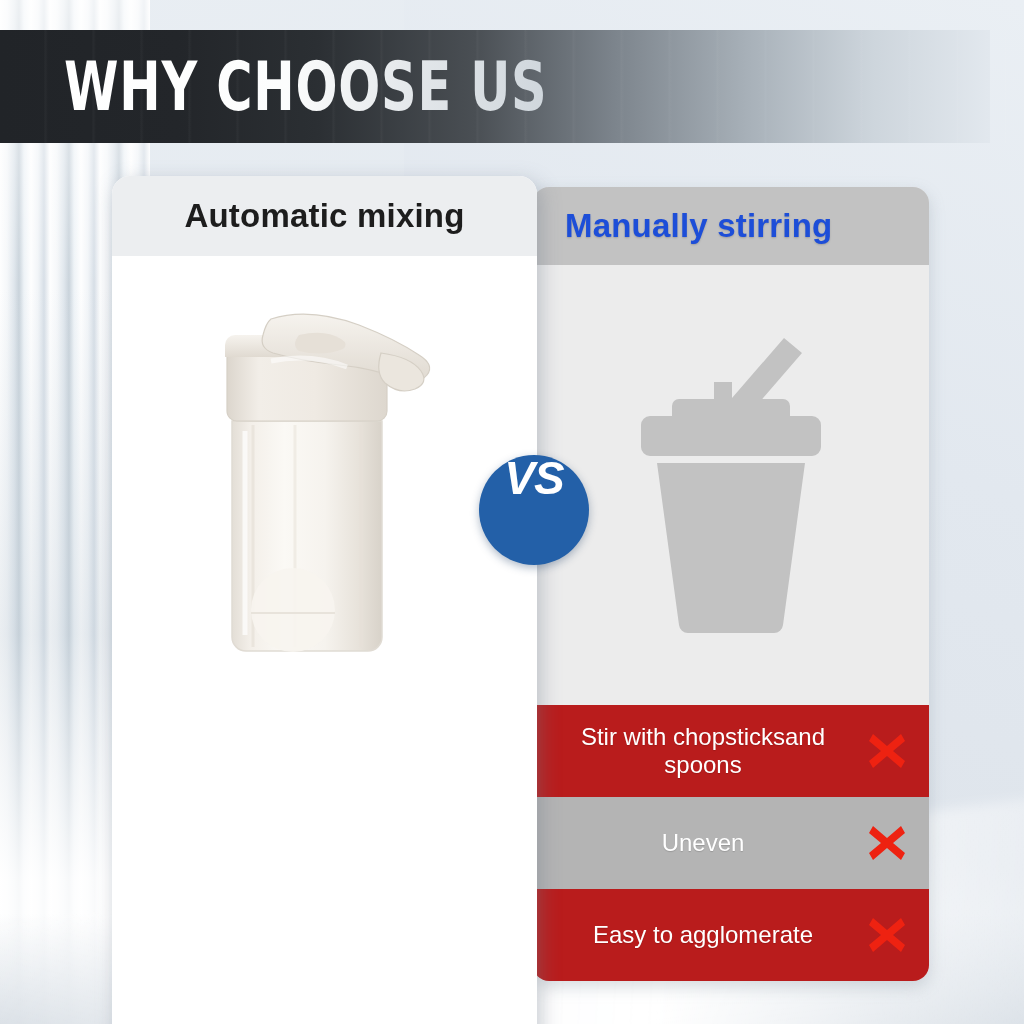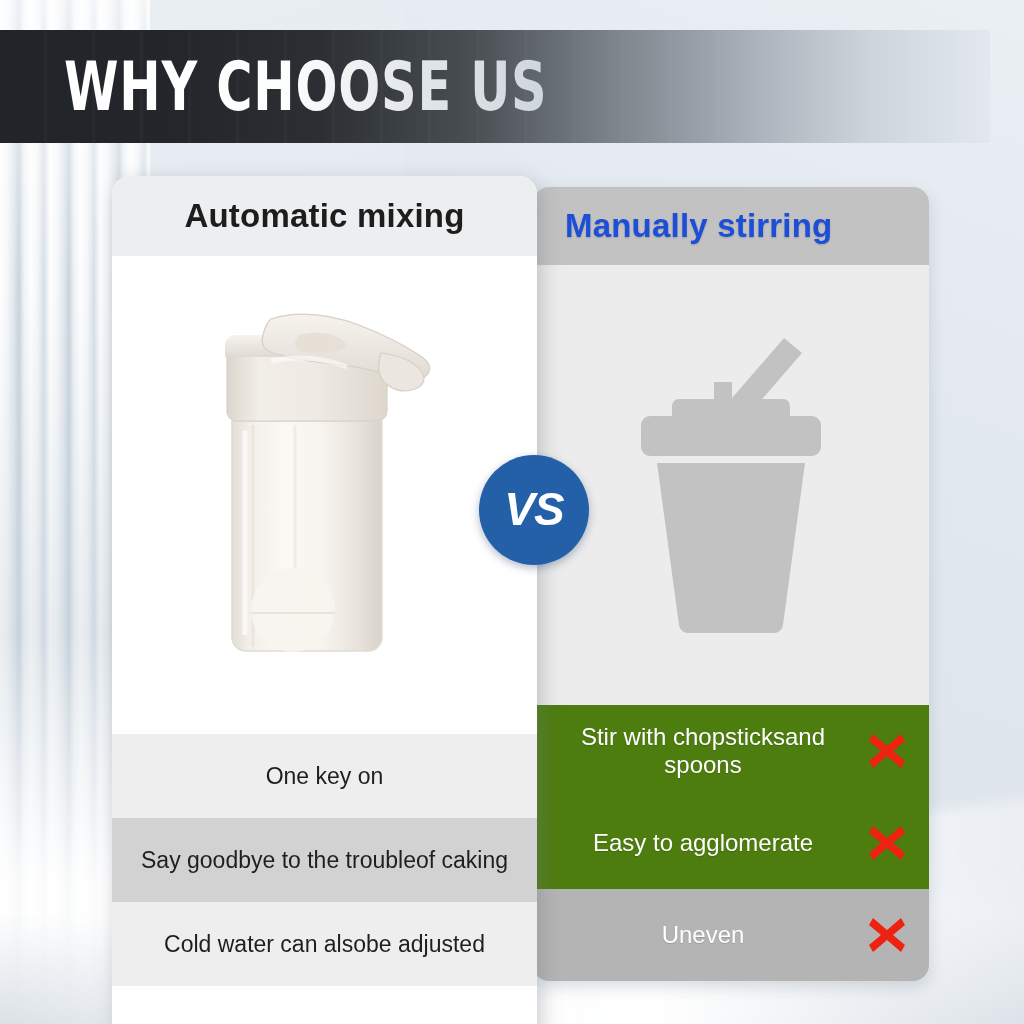--- a/index.html
+++ b/index.html
@@ -121,21 +121,21 @@
     position: relative;
     height: 92px;
     display: flex; align-items: center; justify-content: center;
     color: #ffffff;
     font-size: 24px;
     text-shadow: 0 1px 1px rgba(0,0,0,.15);
     padding: 0 70px 0 14px;
     box-sizing: border-box;
     text-align: center;
   }
-  .row-r.dark  { background: #4d7c0f; }
+  .row-r.dark  { background: #b91c1c; }
   .row-r.light { background: #b4b4b4; }
   .xmark {
     position: absolute; right: 22px; top: 50%;
     transform: translateY(-50%);
     width: 40px; height: 40px;
   }
 
   
   .card-left {
     left: 112px; top: 176px;
@@ -171,21 +171,21 @@
   .row-l.dark  { background: #d2d2d2; }
 
   
   .vs-badge {
     position: absolute;
     left: 479px; top: 455px;
     width: 110px; height: 110px;
     border-radius: 50%;
     background: #2360a8;
     z-index: 6;
-    display: flex; align-items: center; justify-content: center;
+    display: flex; justify-content: center;
     box-shadow: 0 3px 9px rgba(28,60,100,.35);
   }
   .vs-badge .vs-text {
     color: #ffffff;
     font-size: 46px;
     font-weight: bold;
     font-style: italic;
     letter-spacing: -1px;
     line-height: 1;
     padding-bottom: 2px;
@@ -228,28 +228,28 @@
       </svg>
     </div>
 
     <div class="rows">
       <div class="row-r dark">
         <span>Stir with chopsticksand spoons</span>
         <svg class="xmark" viewBox="0 0 40 40">
           <path d="M6 3 L20 15 L34 3 L38 10 L26 20 L38 30 L34 37 L20 25 L6 37 L2 30 L14 20 L2 10 Z" fill="#ee2211"></path>
         </svg>
       </div>
-      <div class="row-r dark">
-        <span>Easy to agglomerate</span>
+      <div class="row-r light">
+        <span>Uneven</span>
         <svg class="xmark" viewBox="0 0 40 40">
           <path d="M6 3 L20 15 L34 3 L38 10 L26 20 L38 30 L34 37 L20 25 L6 37 L2 30 L14 20 L2 10 Z" fill="#ee2211"></path>
         </svg>
       </div>
-      <div class="row-r light">
-        <span>Uneven</span>
+      <div class="row-r dark">
+        <span>Easy to agglomerate</span>
         <svg class="xmark" viewBox="0 0 40 40">
           <path d="M6 3 L20 15 L34 3 L38 10 L26 20 L38 30 L34 37 L20 25 L6 37 L2 30 L14 20 L2 10 Z" fill="#ee2211"></path>
         </svg>
       </div>
     </div>
   </div>
 
   <div class="card card-left">
     <div class="card-head">
       <span class="head-text">Automatic mixing</span>
@@ -296,30 +296,19 @@
 
         <path d="M206 58 q30 4 40 18 q8 12 -6 18 q-16 6 -30 -6 q-10 -10 -4 -30 z" fill="#ebe6de" stroke="#d5cfc5" stroke-width="1.2"></path>
 
         <path d="M124 40 q26 -6 42 4 q8 5 2 10 q-20 8 -44 2 q-8 -6 0 -16 z" fill="#e6e0d7"></path>
 
         <path d="M70 136 v204" stroke="#ffffff" stroke-width="5" opacity=".7" fill="none"></path>
         <path d="M96 66 q40 -8 76 6" stroke="#ffffff" stroke-width="5" opacity=".55" fill="none"></path>
       </svg>
     </div>
 
-    <div class="rows">
-      <div class="row-l light">
-        <span>One key on</span>
-      </div>
-      <div class="row-l dark">
-        <span>Say goodbye to the troubleof caking</span>
-      </div>
-      <div class="row-l light">
-        <span>Cold water can alsobe adjusted</span>
-      </div>
-    </div>
   </div>
 
   <div class="vs-badge">
     <span class="vs-text">VS</span>
   </div>
 
 </div>
 
 </body></html>

